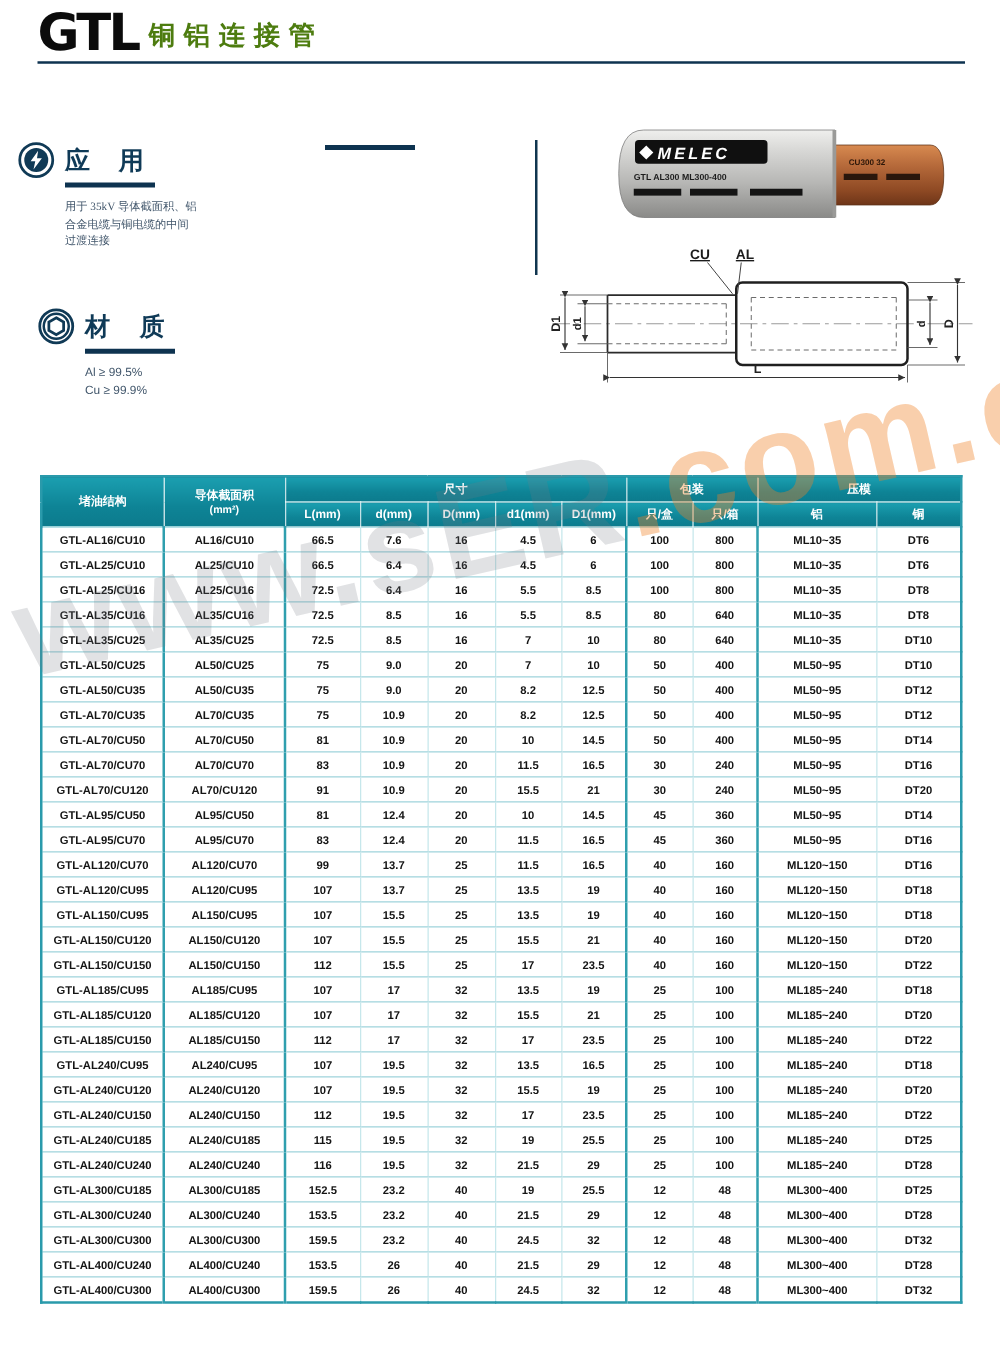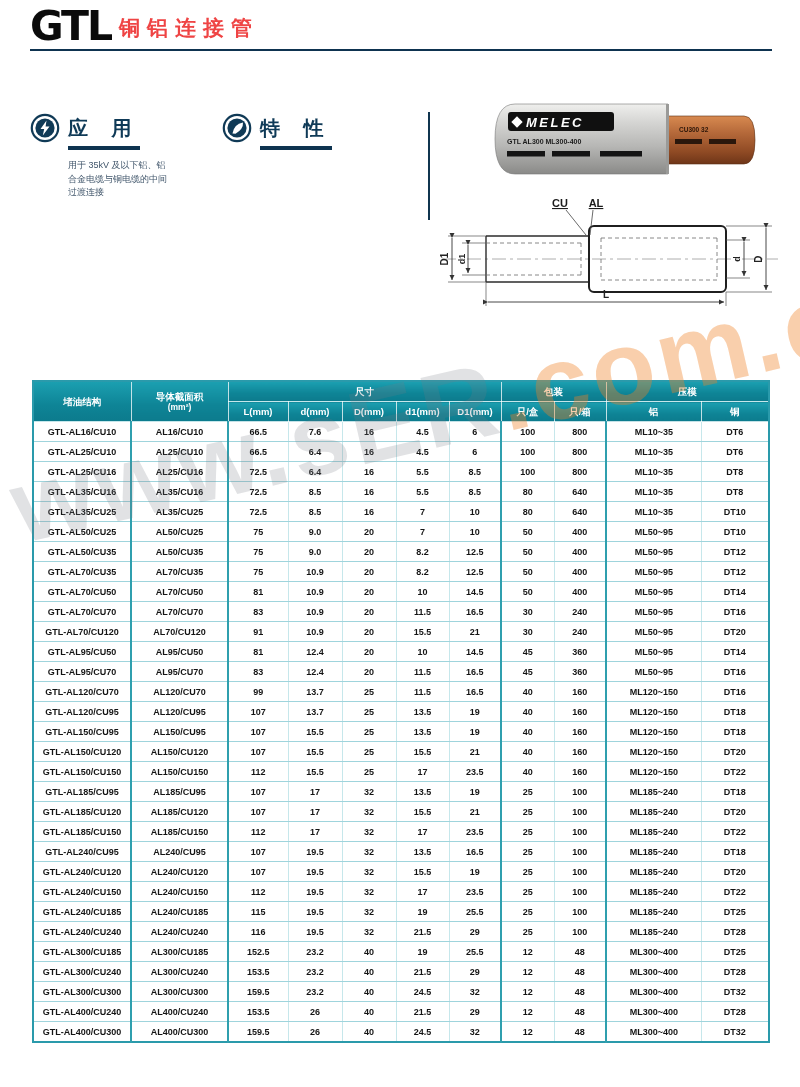--- a/index.html
+++ b/index.html
@@ -3,21 +3,21 @@
 <meta charset="utf-8">
 <style>
   html,body{margin:0;padding:0;background:#ffffff;}
   .page{position:relative;width:800px;height:1087px;background:#fff;overflow:hidden;
         font-family:"Liberation Sans", sans-serif;}
 
   
   .main-title{position:absolute;left:30px;top:2px;white-space:nowrap;}
   .t-code{font-size:41px;font-weight:900;color:#0b0b0b;letter-spacing:-2px;
           font-family:"DejaVu Sans", sans-serif;}
-  .t-cn{font-size:21px;font-weight:700;color:#ef4444;letter-spacing:7px;margin-left:8px;
+  .t-cn{font-size:21px;font-weight:700;color:#4d7c0f;letter-spacing:7px;margin-left:8px;
         position:relative;top:-5px;}
   .title-rule{position:absolute;left:30px;top:49px;width:742px;height:2px;background:#0e3350;}
 
   
   .section{position:absolute;}
   .sec-head{display:flex;align-items:center;}
   .sec-title{font-size:20px;font-weight:700;color:#0f3a57;letter-spacing:9px;margin-left:8px;}
   .sec-rule{width:72px;height:4px;background:#0e3350;margin:3px 0 0 38px;}
   .sec-body{margin:9px 0 0 38px;font-size:9px;line-height:13.5px;color:#41566b;}
   .sec-body div{white-space:nowrap;}
@@ -51,51 +51,58 @@
 </head>
 <body>
 
 <div class="page">
 
   <div class="main-title">
     <span class="t-code">GTL</span><span class="t-cn">铜铝连接管</span>
   </div>
   <div class="title-rule"></div>
 
-  <div class="section" style="left:30px;top:113px;width:195px;">
+  <div class="section" style="left:14px;top:113px;width:195px;font-family:Liberation Serif, serif;">
     <div class="sec-head">
       <svg width="30" height="30" viewBox="0 0 30 30">
         <circle cx="15" cy="15" r="13.2" fill="none" stroke="#103a56" stroke-width="2.2"></circle>
         <circle cx="15" cy="15" r="9.6" fill="#103a56"></circle>
         <polygon points="16.5,7.5 10.5,16 14.2,16 12.8,22.5 19.5,13.6 15.6,13.6" fill="#ffffff"></polygon>
       </svg>
       <span class="sec-title">应 用</span>
     </div>
     <div class="sec-rule"></div>
     <div class="sec-body">
-      <div>用于 35kV 及以下铝、铝</div>
+      <div>用于 35kV 导体截面积、铝</div>
       <div>合金电缆与铜电缆的中间</div>
       <div>过渡连接</div>
     </div>
   </div>
 
   <div class="section" style="left:222px;top:113px;width:205px;">
+    <div class="sec-rule"></div>
+  </div>
+
+  <div class="v-divider"></div>
+
+  <div class="section" style="left:30px;top:246px;width:195px;">
     <div class="sec-head">
       <svg width="30" height="30" viewBox="0 0 30 30">
         <circle cx="15" cy="15" r="13.2" fill="none" stroke="#103a56" stroke-width="2.2"></circle>
-        <circle cx="15" cy="15" r="9.6" fill="#103a56"></circle>
-        <path d="M10.5 20.5 Q12 11 21 9.5 Q21.5 16 13.5 20.8 Z" fill="#ffffff"></path>
+        <circle cx="15" cy="15" r="10" fill="none" stroke="#103a56" stroke-width="2"></circle>
+        <polygon points="15,8.2 20.9,11.6 20.9,18.4 15,21.8 9.1,18.4 9.1,11.6" fill="none" stroke="#103a56" stroke-width="2.2"></polygon>
       </svg>
-      <span class="sec-title">特 性</span>
+      <span class="sec-title">材 质</span>
     </div>
     <div class="sec-rule"></div>
+    <div class="sec-body" style="font-size:9.5px;">
+      <div>Al ≥ 99.5%</div>
+      <div>Cu ≥ 99.9%</div>
+    </div>
   </div>
-
-  <div class="v-divider"></div>
-
 
   <div class="product-photo">
     <svg width="286" height="82" viewBox="0 0 286 82">
       <defs>
         <linearGradient id="alu" x1="0" y1="0" x2="0" y2="1">
           <stop offset="0" stop-color="#efefed"></stop>
             <stop offset="0.25" stop-color="#d6d6d4"></stop>
           <stop offset="0.6" stop-color="#b7b7b5"></stop>
             <stop offset="1" stop-color="#8a8a88"></stop>
         </linearGradient>

